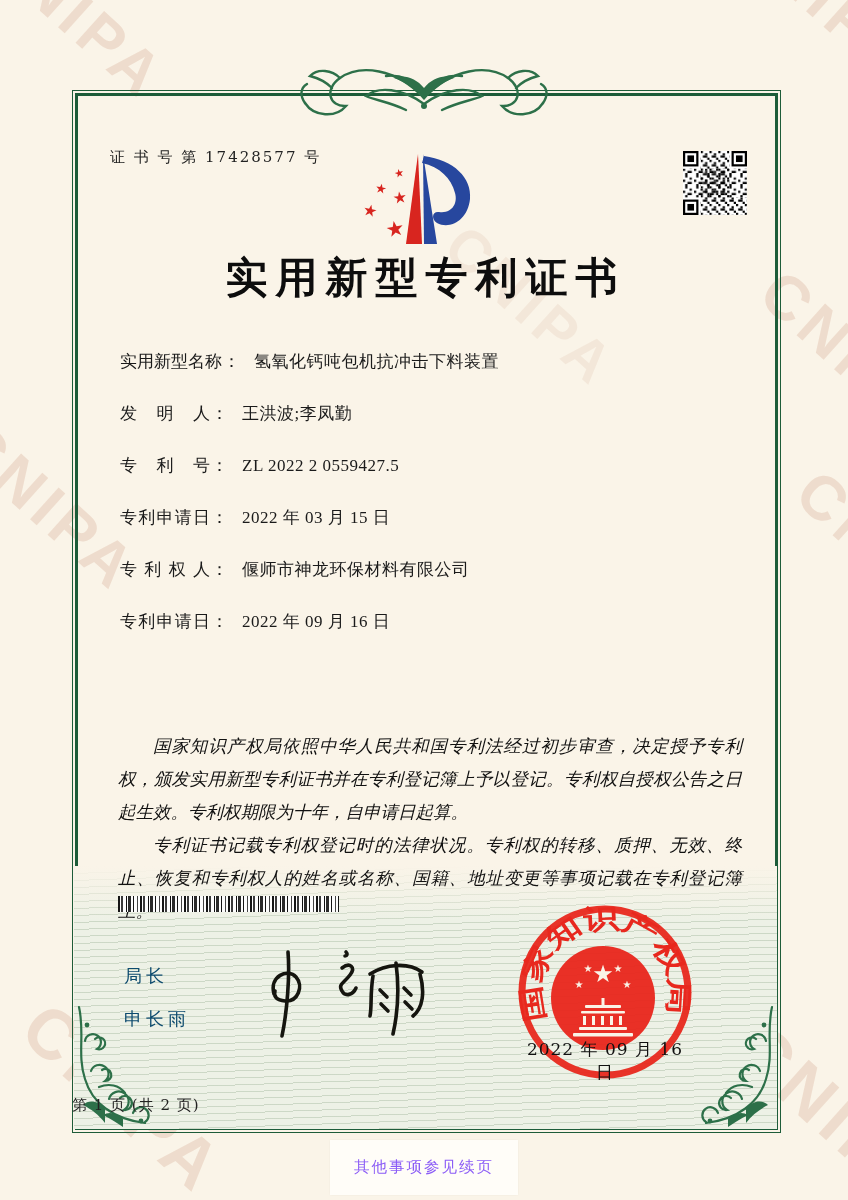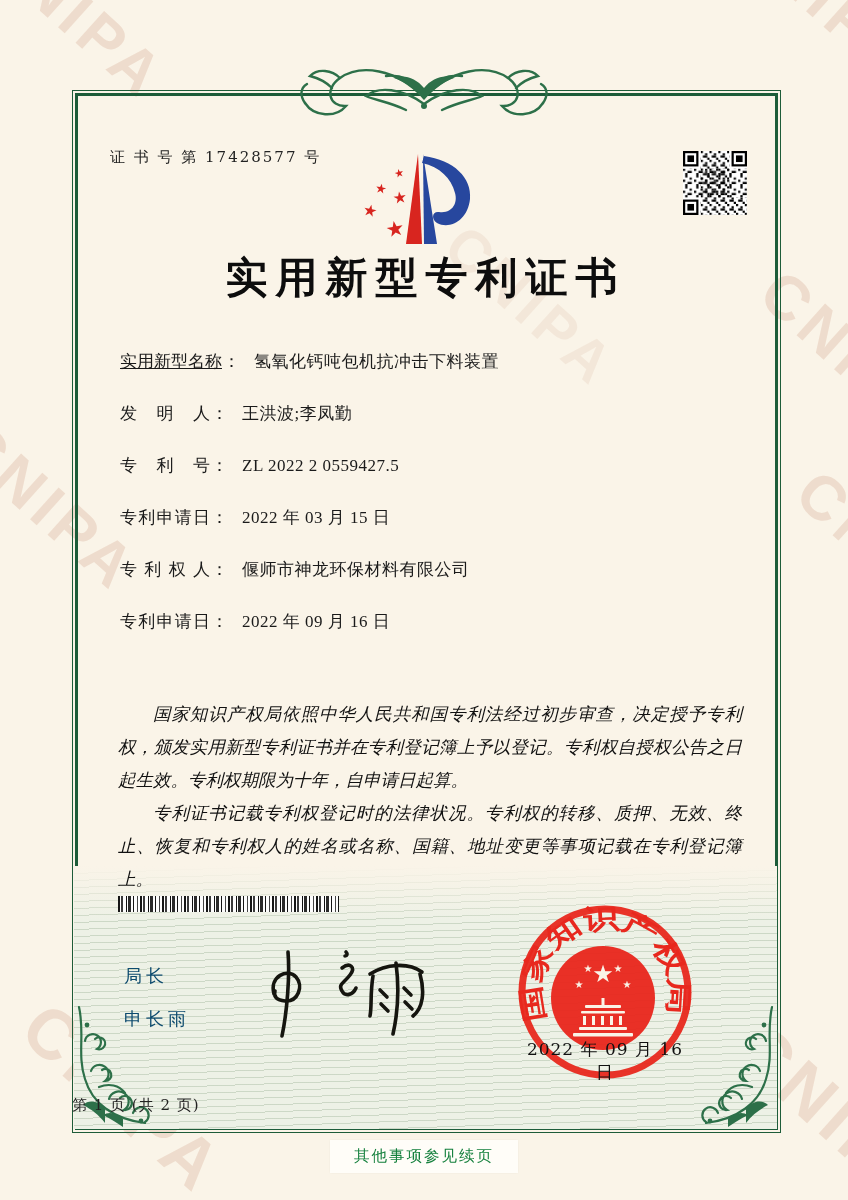--- a/index.html
+++ b/index.html
@@ -30,21 +30,21 @@
 
   .fields{position:absolute;left:120px;top:352px;width:625px;display:flex;
           flex-direction:column;gap:34px;font-size:17px;color:#1a1a1a;}
   .frow{position:relative;height:18px;line-height:18px;white-space:nowrap;}
   .flabel{display:inline-block;width:90px;text-align:justify;text-align-last:justify;}
   .fcolon{display:inline-block;margin-left:1px;}
   .fvalue{margin-left:14px;letter-spacing:0.5px;font-family:Liberation Serif, serif;}
   .grant-pair{position:absolute;left:332px;top:0;white-space:nowrap;}
   .grant-pair .flabel{width:100px;}
 
-  .body-text{position:absolute;left:118px;top:698px;width:624px;font-size:17.5px;
+  .body-text{position:absolute;left:118px;top:730px;width:624px;font-size:17.5px;
              line-height:33px;color:#111;font-style:italic;}
   .body-text p{margin:0;text-indent:2em;text-align:justify;}
 
   .barcode{position:absolute;left:118px;top:896px;width:221px;height:16px;
     background:repeating-linear-gradient(90deg,
       #151515 0 2px,#fdfdfd 2px 3px,#3a3a3a 3px 5px,#fdfdfd 5px 8px,
       #101010 8px 9px,#fdfdfd 9px 10px,#2a2a2a 10px 13px,#fdfdfd 13px 15px,
       #151515 15px 16px,#fdfdfd 16px 19px,#444 19px 20px,#fdfdfd 20px 22px);}
 
   .officer{position:absolute;left:124px;top:964px;font-family:"Liberation Sans",sans-serif;
@@ -54,21 +54,21 @@
   .sig{position:absolute;left:246px;top:942px;}
 
   .seal{position:absolute;left:515px;top:902px;}
   .seal-date{position:absolute;left:520px;top:1038px;width:170px;text-align:center;
              font-size:17px;color:#111;letter-spacing:1px;z-index:5;}
 
   .pagenum{position:absolute;left:72px;top:1096px;width:707px;text-align:left;
            font-size:15px;color:#222;letter-spacing:1px;}
 
   .contnote{position:absolute;left:50%;top:1140px;transform:translateX(-50%);
-            background:#fffdf8;padding:6px 24px;font-size:15.5px;color:#15803d;
+            background:#fffdf8;padding:17px 24px;font-size:15.5px;color:#8b5cf6;
             letter-spacing:2px;box-shadow:0 0 2px rgba(0,0,0,0.05);font-family:Liberation Mono, monospace;}
 
   .ornament-top{position:absolute;left:424px;top:58px;transform:translateX(-50%);}
   .corner{position:absolute;}
   .corner.bl{left:75px;top:1005px;}
   .corner.br{left:676px;top:1005px;transform:scaleX(-1);}
 
   .logo{position:absolute;left:358px;top:146px;}
   .qr{position:absolute;left:683px;top:151px;}
 </style>
@@ -188,21 +188,21 @@
       <rect x="2" y="2" width="3" height="3"></rect>
         <rect x="24" y="2" width="3" height="3"></rect>
         <rect x="2" y="24" width="3" height="3"></rect>
     </g>
   </svg>
 
   <div class="title">实用新型专利证书</div>
 
   <div class="fields">
     <div class="frow">
-      <span class="flabel" style="width:102px;text-decoration:underline;">实用新型名称</span><span class="fcolon">：</span><span class="fvalue">氢氧化钙吨包机抗冲击下料装置</span>
+      <span class="flabel" style="width:102px;">实用新型名称</span><span class="fcolon">：</span><span class="fvalue">氢氧化钙吨包机抗冲击下料装置</span>
     </div>
     <div class="frow">
       <span class="flabel">发明人</span><span class="fcolon">：</span><span class="fvalue">王洪波;李凤勤</span>
     </div>
     <div class="frow">
       <span class="flabel">专利号</span><span class="fcolon">：</span><span class="fvalue">ZL 2022 2 0559427.5</span>
     </div>
     <div class="frow">
       <span class="flabel">专利申请日</span><span class="fcolon">：</span><span class="fvalue">2022 年 03 月 15 日</span>
     </div>

